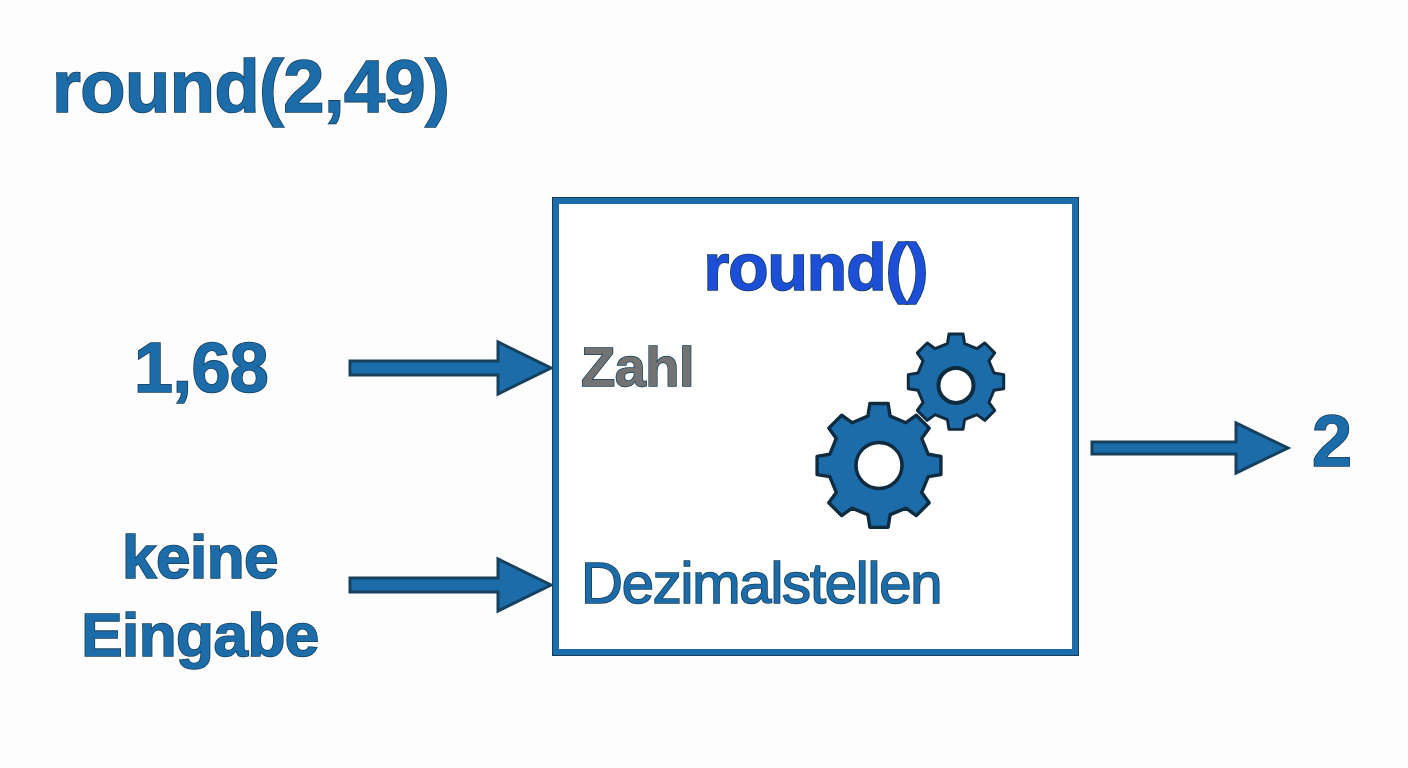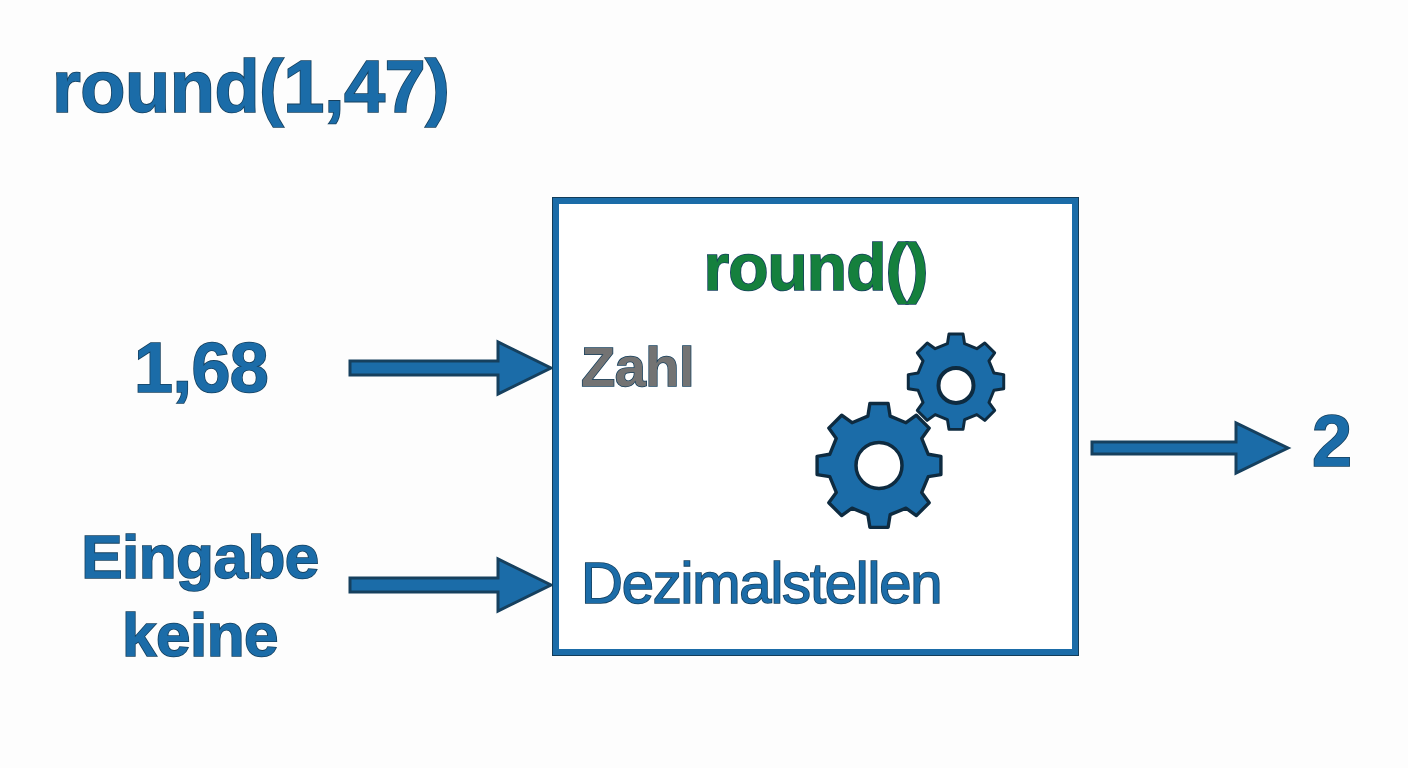--- a/index.html
+++ b/index.html
@@ -88,21 +88,21 @@
   #box-inner {
     position: absolute;
     inset: 0;
   }
   #fn-name {
     position: absolute;
     left: 0;
     right: 0;
     top: 30px;
     text-align: center;
-    color: #15803d;
+    color: #1d4ed8;
     font-family: "Liberation Sans", sans-serif;
     font-weight: bold;
     font-size: 66px;
     line-height: 1;
     -webkit-text-stroke: 1.6px #16405e;
     paint-order: stroke fill;
     letter-spacing: -1px;
   }
   #param-1 {
     position: absolute;
@@ -145,31 +145,31 @@
   }
   #arrow-in-1 { left: 348px; top: 340px; }
   #arrow-in-2 { left: 348px; top: 557px; }
   #arrow-out  { left: 1090px; top: 420px; }
 </style>
 </head>
 <body>
 
 <div id="canvas">
 
-  <div class="txt" id="title">round(1,47)</div>
+  <div class="txt" id="title">round(2,49)</div>
 
   <div class="txt" id="in1-label">1,68</div>
 
   <svg class="arrow-svg" id="arrow-in-1" width="205" height="56" viewBox="0 0 205 56">
     <path d="M2 21 L150 21 L150 2 L203 28 L150 54 L150 35 L2 35 Z" fill="#1b6ca8" stroke="#16405e" stroke-width="3" stroke-linejoin="miter"></path>
   </svg>
 
   <div id="in2-block">
+    <span class="line">keine</span>
     <span class="line">Eingabe</span>
-    <span class="line">keine</span>
   </div>
 
   <svg class="arrow-svg" id="arrow-in-2" width="205" height="56" viewBox="0 0 205 56">
     <path d="M2 21 L150 21 L150 2 L203 28 L150 54 L150 35 L2 35 Z" fill="#1b6ca8" stroke="#16405e" stroke-width="3" stroke-linejoin="miter"></path>
   </svg>
 
   <div id="process-box">
     <div id="box-inner">
 
       <div id="fn-name">round()</div>

